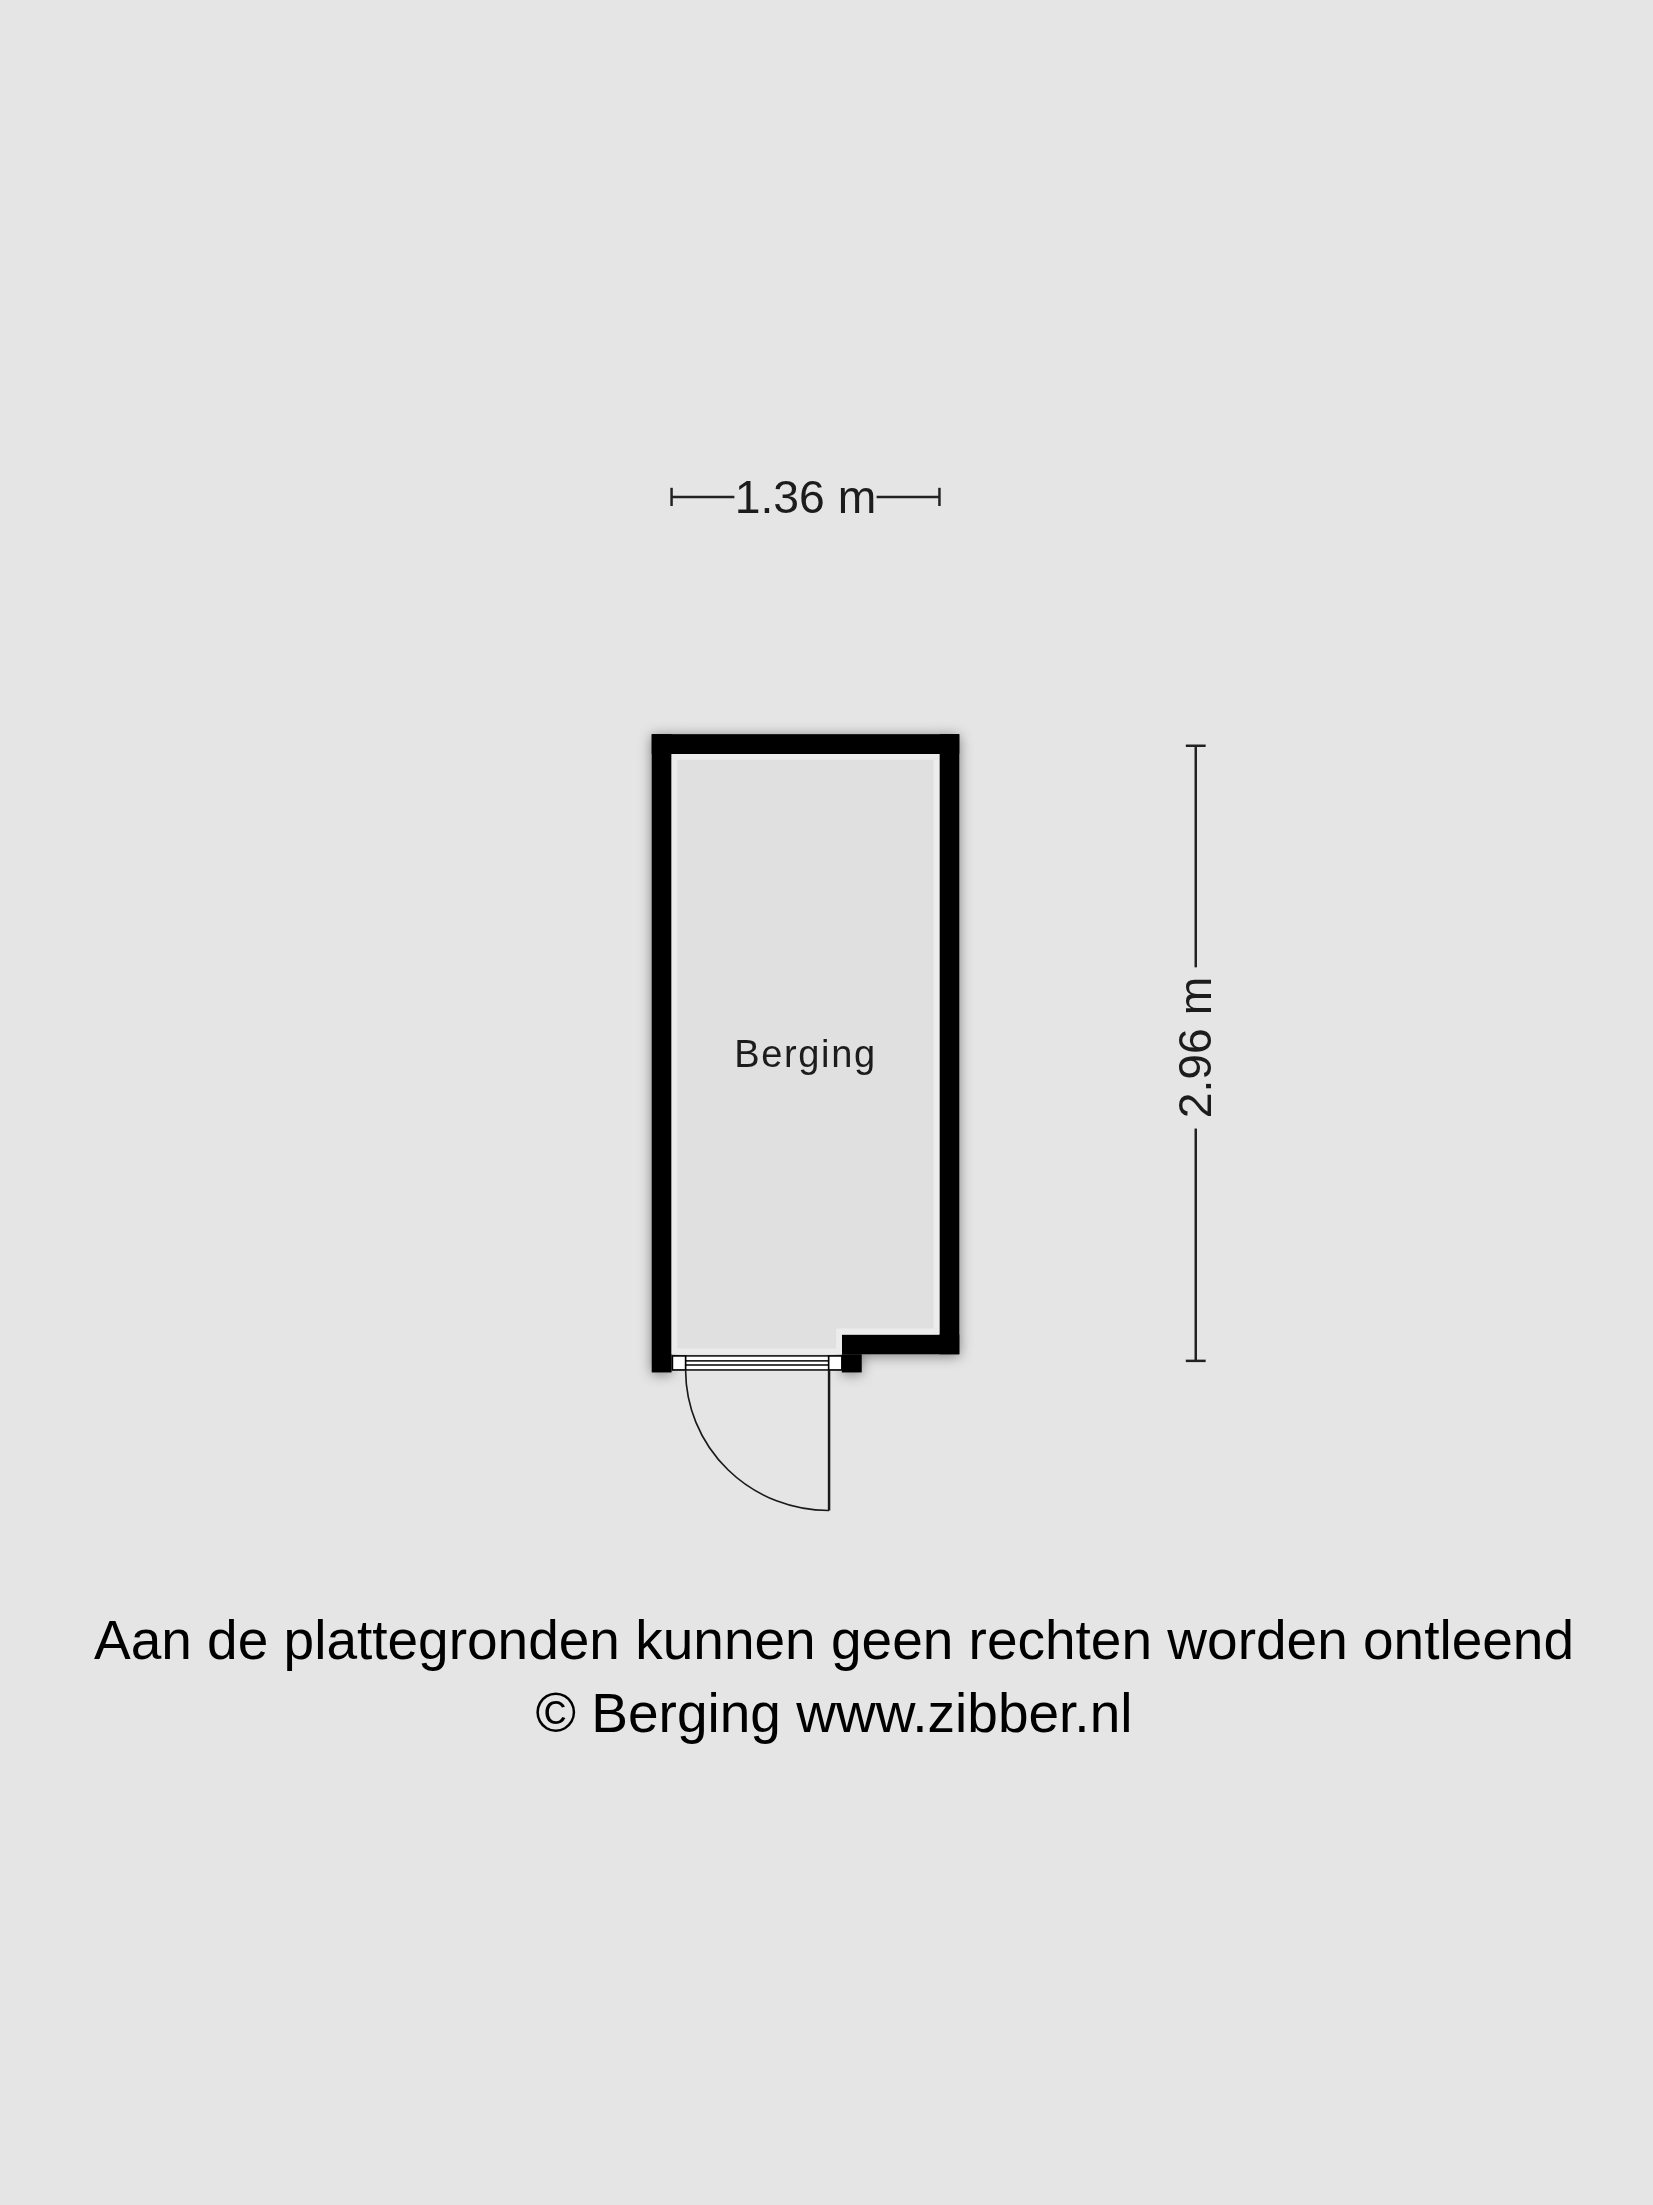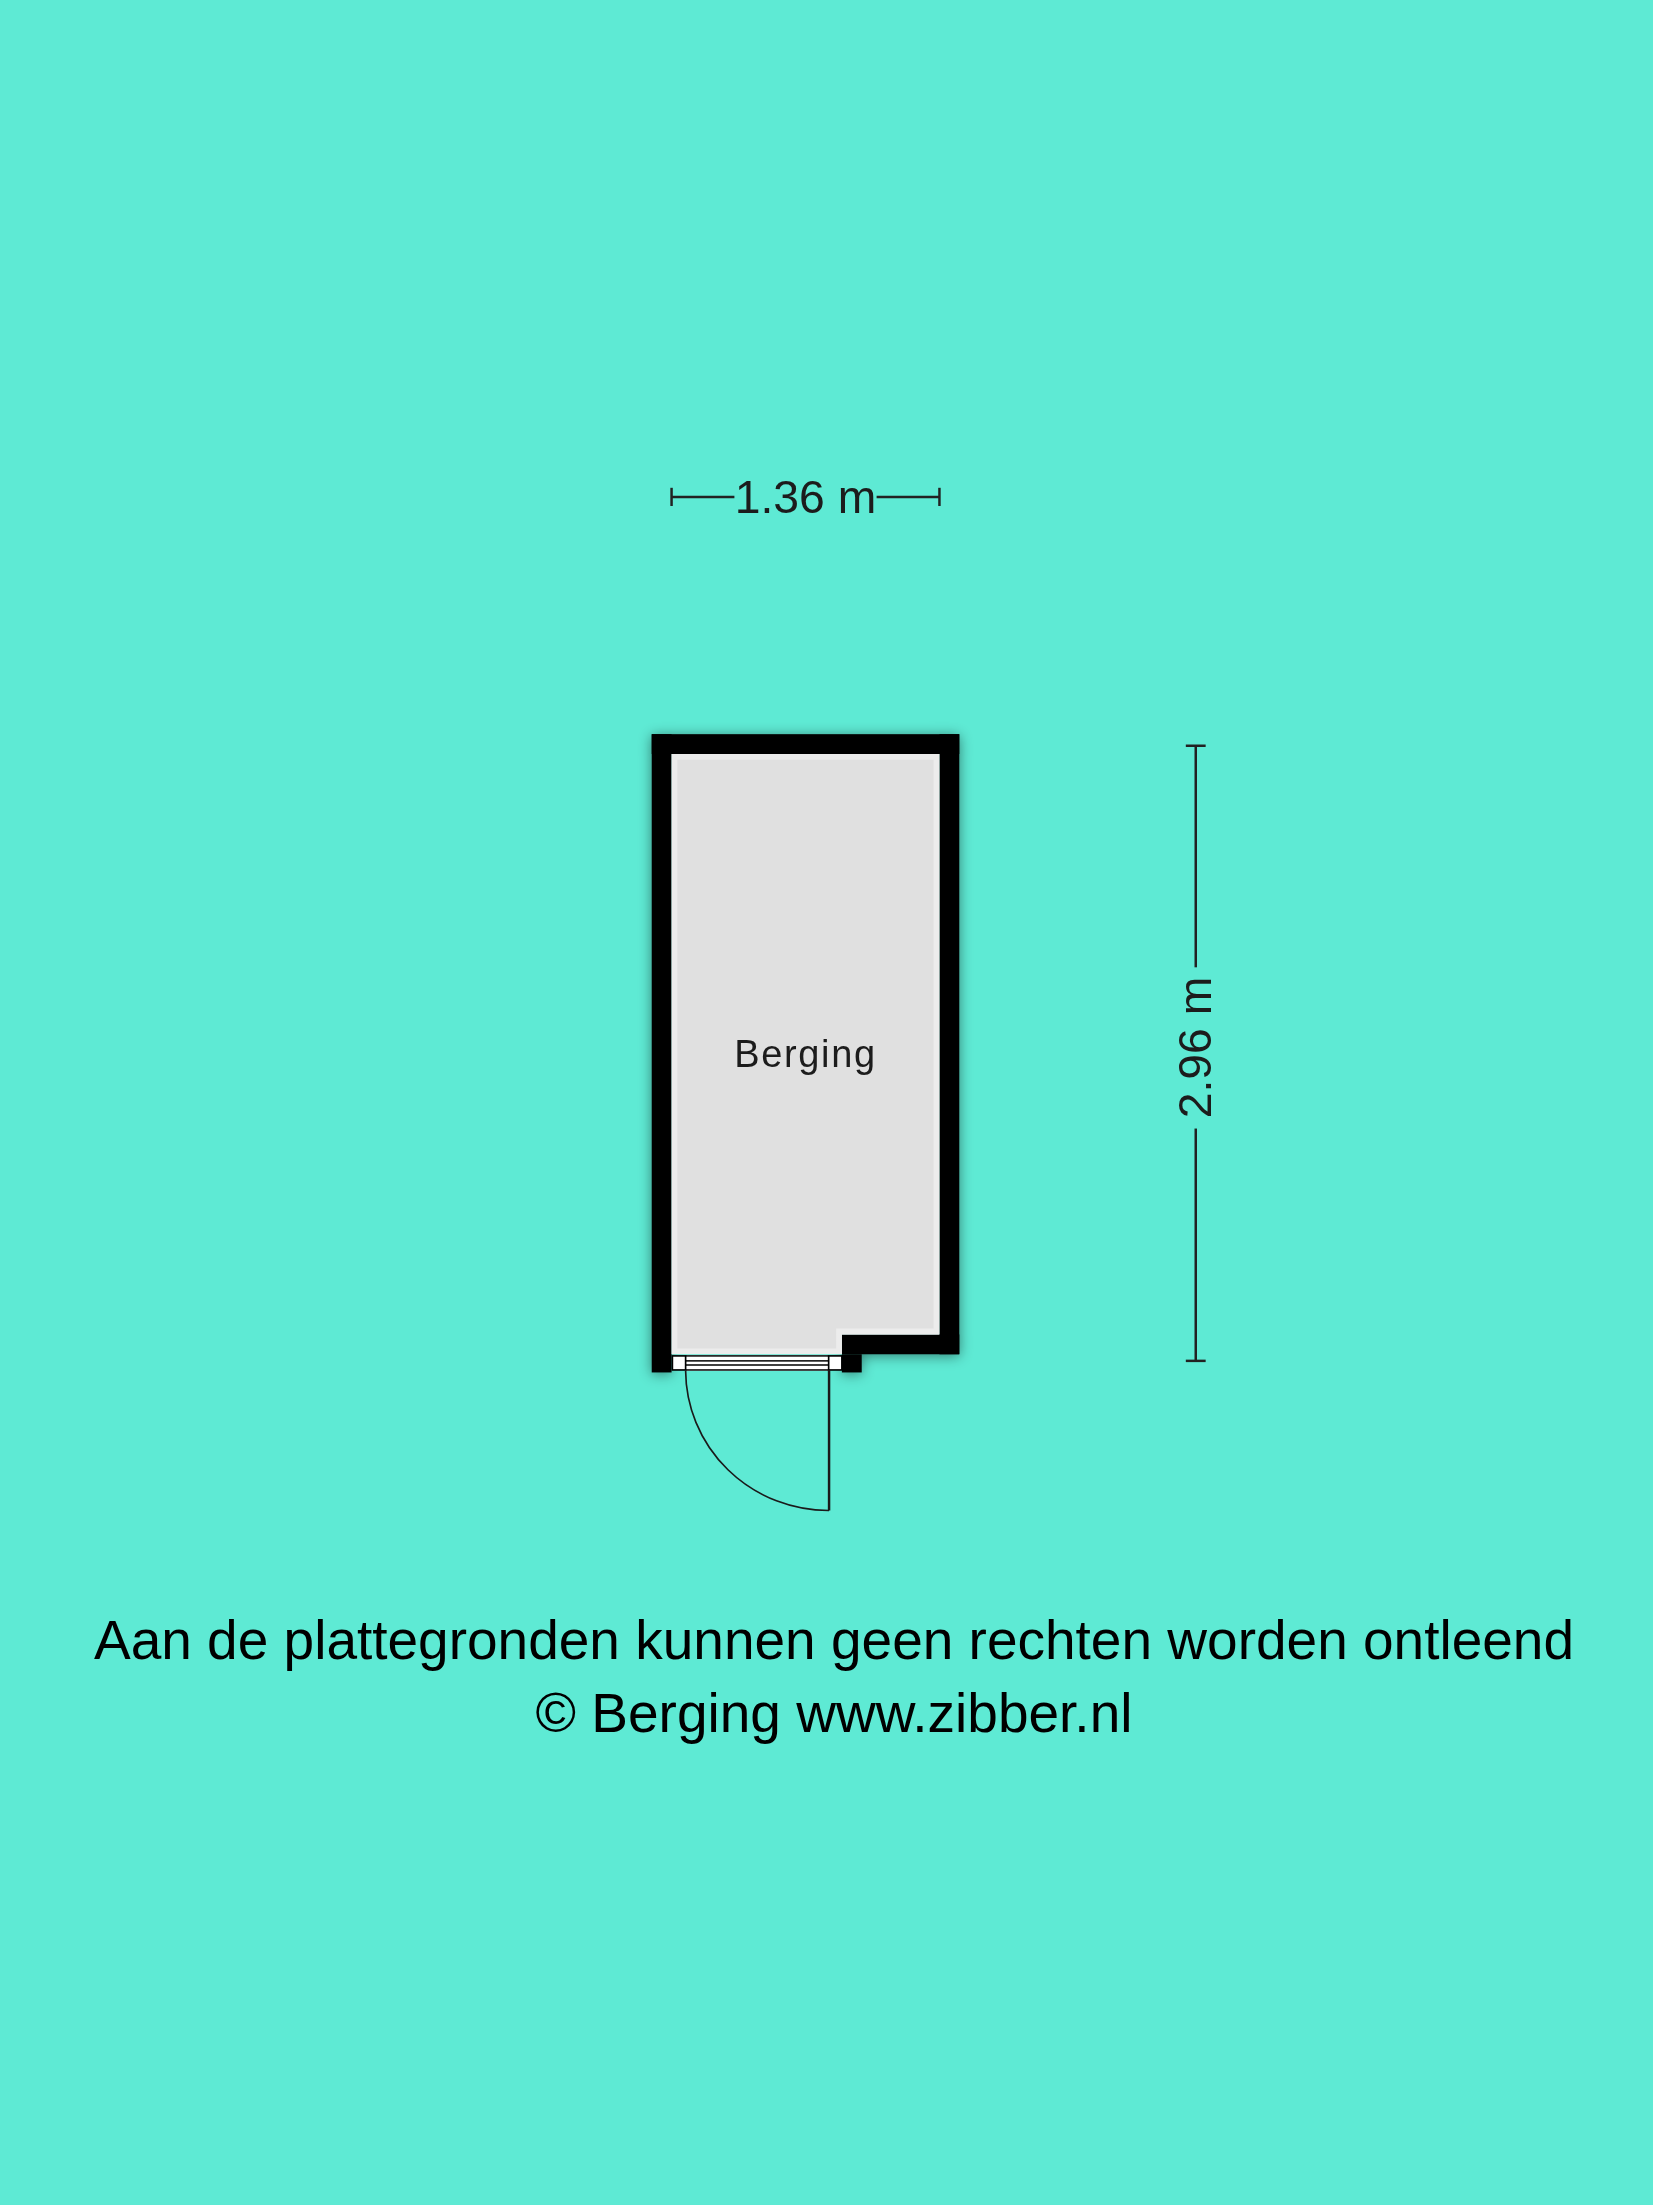--- a/index.html
+++ b/index.html
@@ -4,21 +4,21 @@
 <style>
   html, body {
     margin: 0;
     padding: 0;
     background: #ffffff;
   }
   .page {
     position: relative;
     width: 1654px;
     height: 2205px;
-    background: #5eead4;
+    background: #e5e5e5;
     overflow: hidden;
     font-family: "Liberation Sans", sans-serif;
   }
   .plan-svg {
     position: absolute;
     left: 0;
     top: 0;
     width: 1654px;
     height: 2205px;
   }

